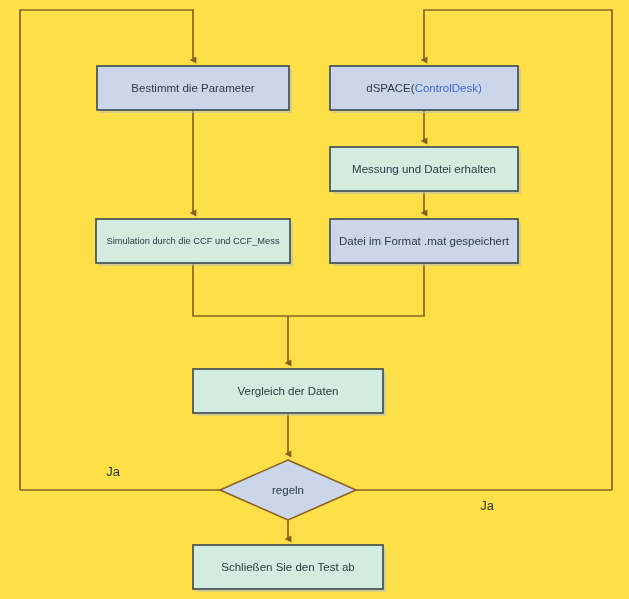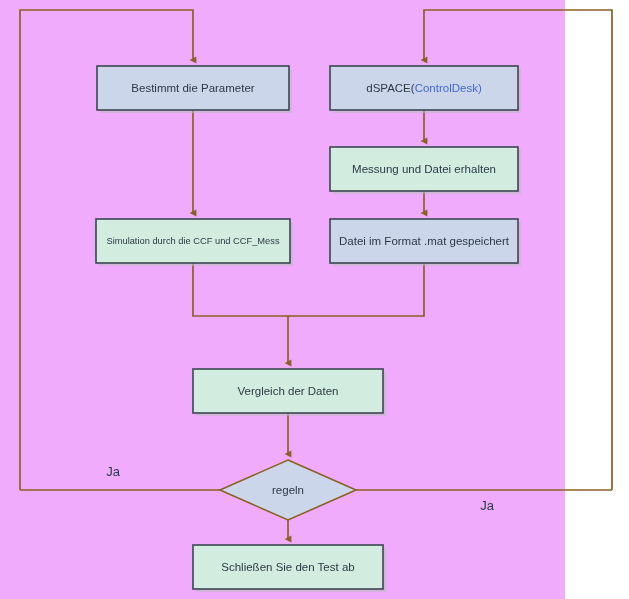--- a/index.html
+++ b/index.html
@@ -8,23 +8,23 @@
     background: #ffffff;
   }
   body {
     width: 629px;
     height: 599px;
     font-family: "Liberation Sans", sans-serif;
     overflow: hidden;
   }
   #flowchart-root {
     position: relative;
-    width: 565px;
+    width: 629px;
     height: 599px;
-    background: #f0abfc;
+    background: #fde047;
   }
   svg.chart {
     display: block;
     width: 629px;
     height: 599px;
   }
   .node-rect {
     stroke: #3a4750;
     stroke-width: 1.6;
   }

